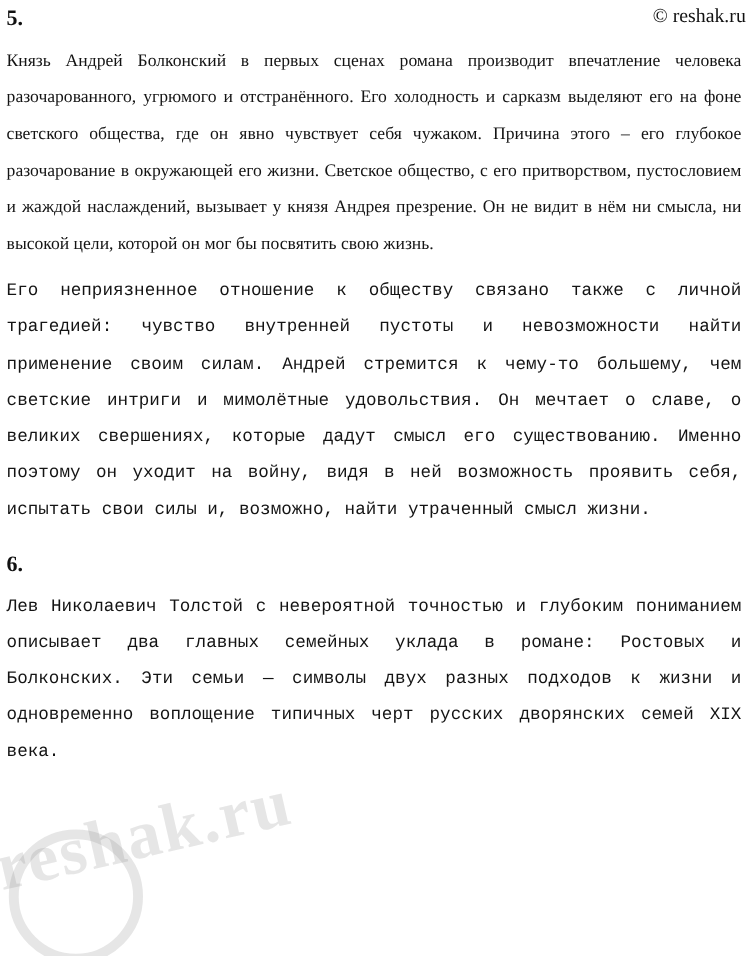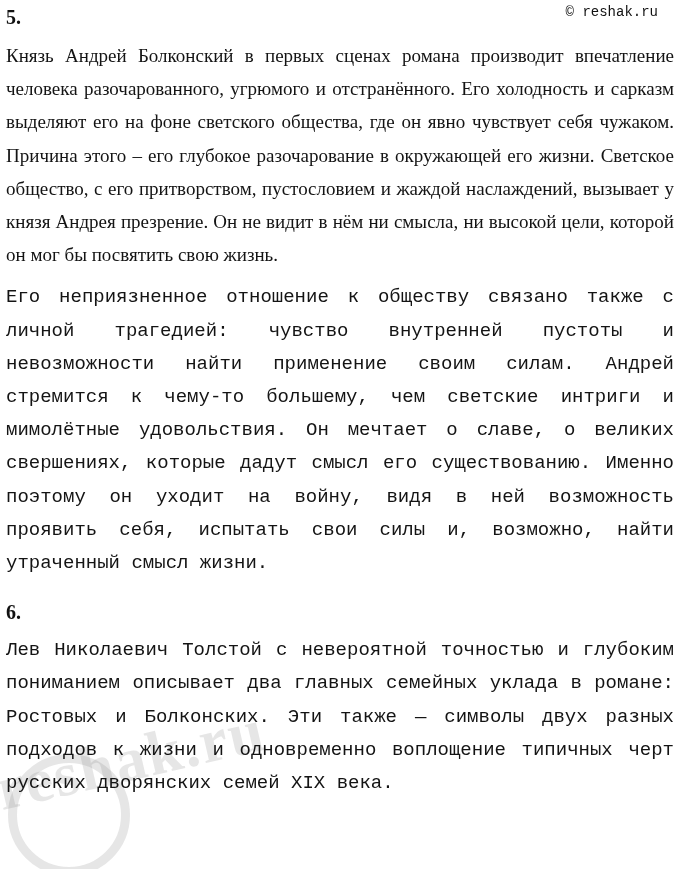--- a/index.html
+++ b/index.html
@@ -57,44 +57,44 @@
     border-radius: 50%;
   }
 
   .content {
     position: relative;
     z-index: 1;
   }
 
   .copyright {
     position: absolute;
-    right: 22px;
+    right: 2px;
     top: 4px;
-    font-family: Liberation Mono, monospace;
-    font-size: 14px;
+    font-family: Liberation Serif, serif;
+    font-size: 18px;
     color: #111;
     z-index: 2;
     white-space: nowrap;
   }
 
   .num {
     font-family: "Liberation Serif", serif;
     font-size: 20px;
     font-weight: 700;
     color: #111;
     margin: 0 0 11px 0;
     line-height: 1.1;
   }
   .num.second {
     margin-top: 21px;
   }
 
   p.para {
     font-family: "Liberation Serif", serif;
-    font-size: 19px;
+    font-size: 16px;
     line-height: 33.2px;
     text-align: justify;
     text-justify: inter-word;
     margin: 0 0 10px 0;
     color: #141414;
     hyphens: none;
   }
   p.para:last-child {
     margin-bottom: 0;
     font-family: Liberation Mono, monospace;
@@ -118,17 +118,17 @@
   <div class="content">
 
     <div class="block">
       <div class="num">5.</div>
       <p class="para">Князь Андрей Болконский в первых сценах романа производит впечатление человека разочарованного, угрюмого и отстранённого. Его холодность и сарказм выделяют его на фоне светского общества, где он явно чувствует себя чужаком. Причина этого – его глубокое разочарование в окружающей его жизни. Светское общество, с его притворством, пустословием и жаждой наслаждений, вызывает у князя Андрея презрение. Он не видит в нём ни смысла, ни высокой цели, которой он мог бы посвятить свою жизнь.</p>
       <p class="para">Его неприязненное отношение к обществу связано также с личной трагедией: чувство внутренней пустоты и невозможности найти применение своим силам. Андрей стремится к чему-то большему, чем светские интриги и мимолётные удовольствия. Он мечтает о славе, о великих свершениях, которые дадут смысл его существованию. Именно поэтому он уходит на войну, видя в ней возможность проявить себя, испытать свои силы и, возможно, найти утраченный смысл жизни.</p>
     </div>
 
     <div class="block">
       <div class="num second">6.</div>
-      <p class="para">Лев Николаевич Толстой с невероятной точностью и глубоким пониманием описывает два главных семейных уклада в романе: Ростовых и Болконских. Эти также — символы двух разных подходов к жизни и одновременно воплощение типичных черт русских дворянских семей XIX века.</p>
+      <p class="para">Лев Николаевич Толстой с невероятной точностью и глубоким пониманием описывает два главных семейных уклада в романе: Ростовых и Болконских. Эти семьи — символы двух разных подходов к жизни и одновременно воплощение типичных черт русских дворянских семей XIX века.</p>
     </div>
 
   </div>
 </div>
 
 </body></html>

